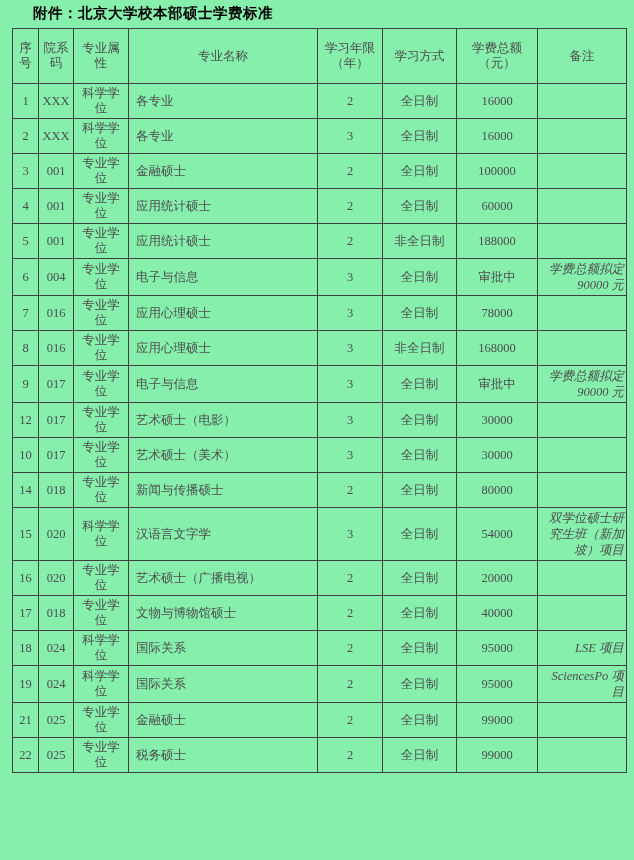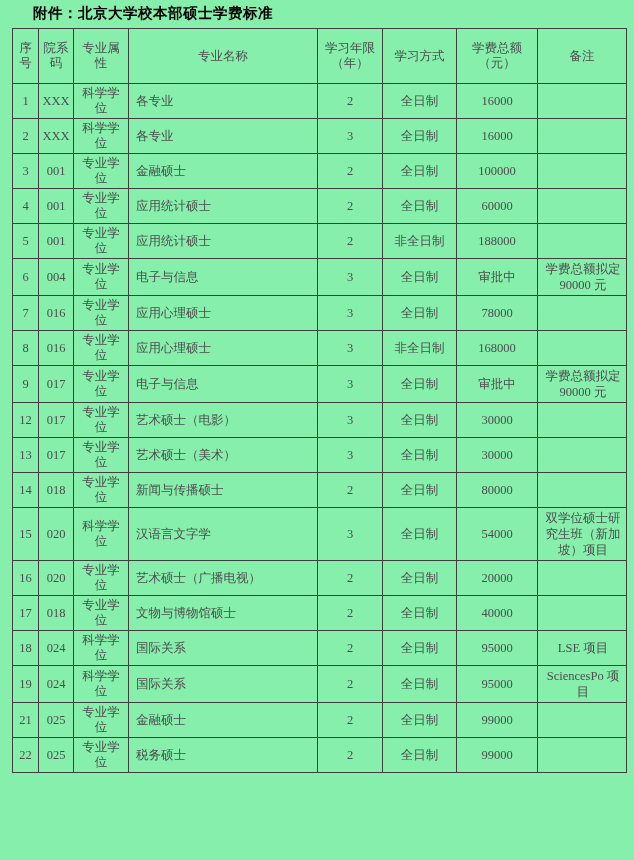--- a/index.html
+++ b/index.html
@@ -51,24 +51,25 @@
   }
   .fee-table td {
     text-align: center;
     height: 28px;
   }
   .fee-table td.cell-left {
     text-align: left;
     padding-left: 7px;
   }
   .fee-table td.cell-remark {
-    text-align: center;
+    text-align: right;
     padding-left: 4px;
     padding-right: 2px;
     line-height: 16px;
+    font-style: italic;
   }
   
   col.c-seq     { width: 26px; }
   col.c-dept    { width: 35px; }
   col.c-degree  { width: 55px; }
   col.c-program { width: 189px; }
   col.c-years   { width: 65px; }
   col.c-mode    { width: 74px; }
   col.c-tuition { width: 81px; }
   col.c-remark  { width: 89px; }
@@ -201,21 +202,21 @@
           <td>12</td>
           <td>017</td>
           <td>专业学位</td>
           <td class="cell-left">艺术硕士（电影）</td>
           <td>3</td>
           <td>全日制</td>
           <td>30000</td>
           <td class="cell-remark"></td>
         </tr>
         <tr>
-          <td>13</td>
+          <td>10</td>
           <td>017</td>
           <td>专业学位</td>
           <td class="cell-left">艺术硕士（美术）</td>
           <td>3</td>
           <td>全日制</td>
           <td>30000</td>
           <td class="cell-remark"></td>
         </tr>
         <tr>
           <td>14</td>

